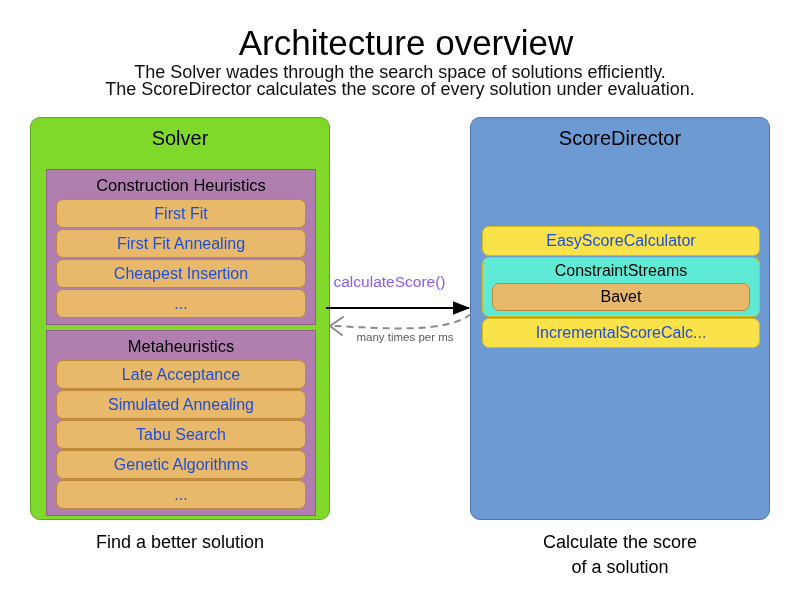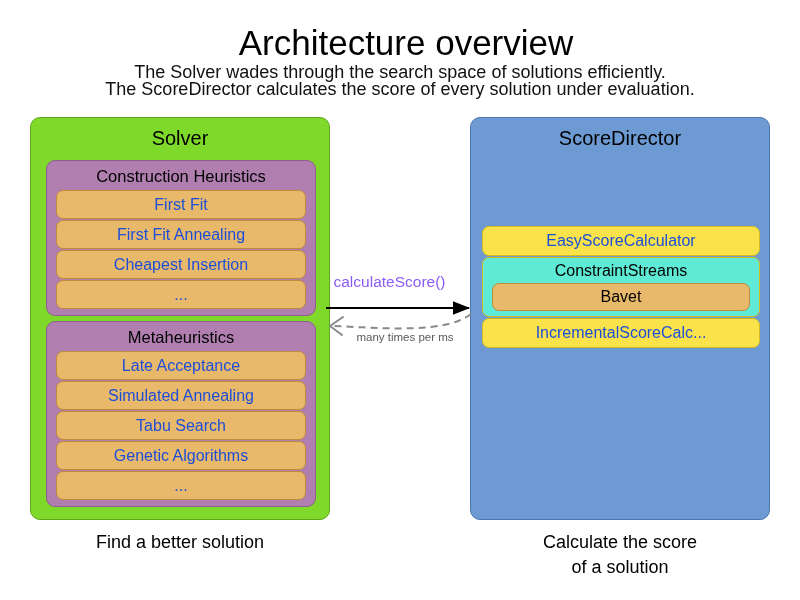--- a/index.html
+++ b/index.html
@@ -70,22 +70,23 @@
     font-size: 20px;
     line-height: 25px;
     color: #000;
   }
 
   
   .group-box {
     position: absolute;
     background: #B07FB0;
     border: 1.5px solid #8E5F8E;
-    border-radius: 9px;
-    box-sizing: border-box;
+    border-radius: 0;
+    box-sizing: border-box;
+    margin-top: 9px;
   }
   #group-construction-heuristics {
     left: 15px;
     top: 42px;
     width: 270px;
     height: 156px;
   }
   #group-metaheuristics {
     left: 15px;
     top: 203px;

